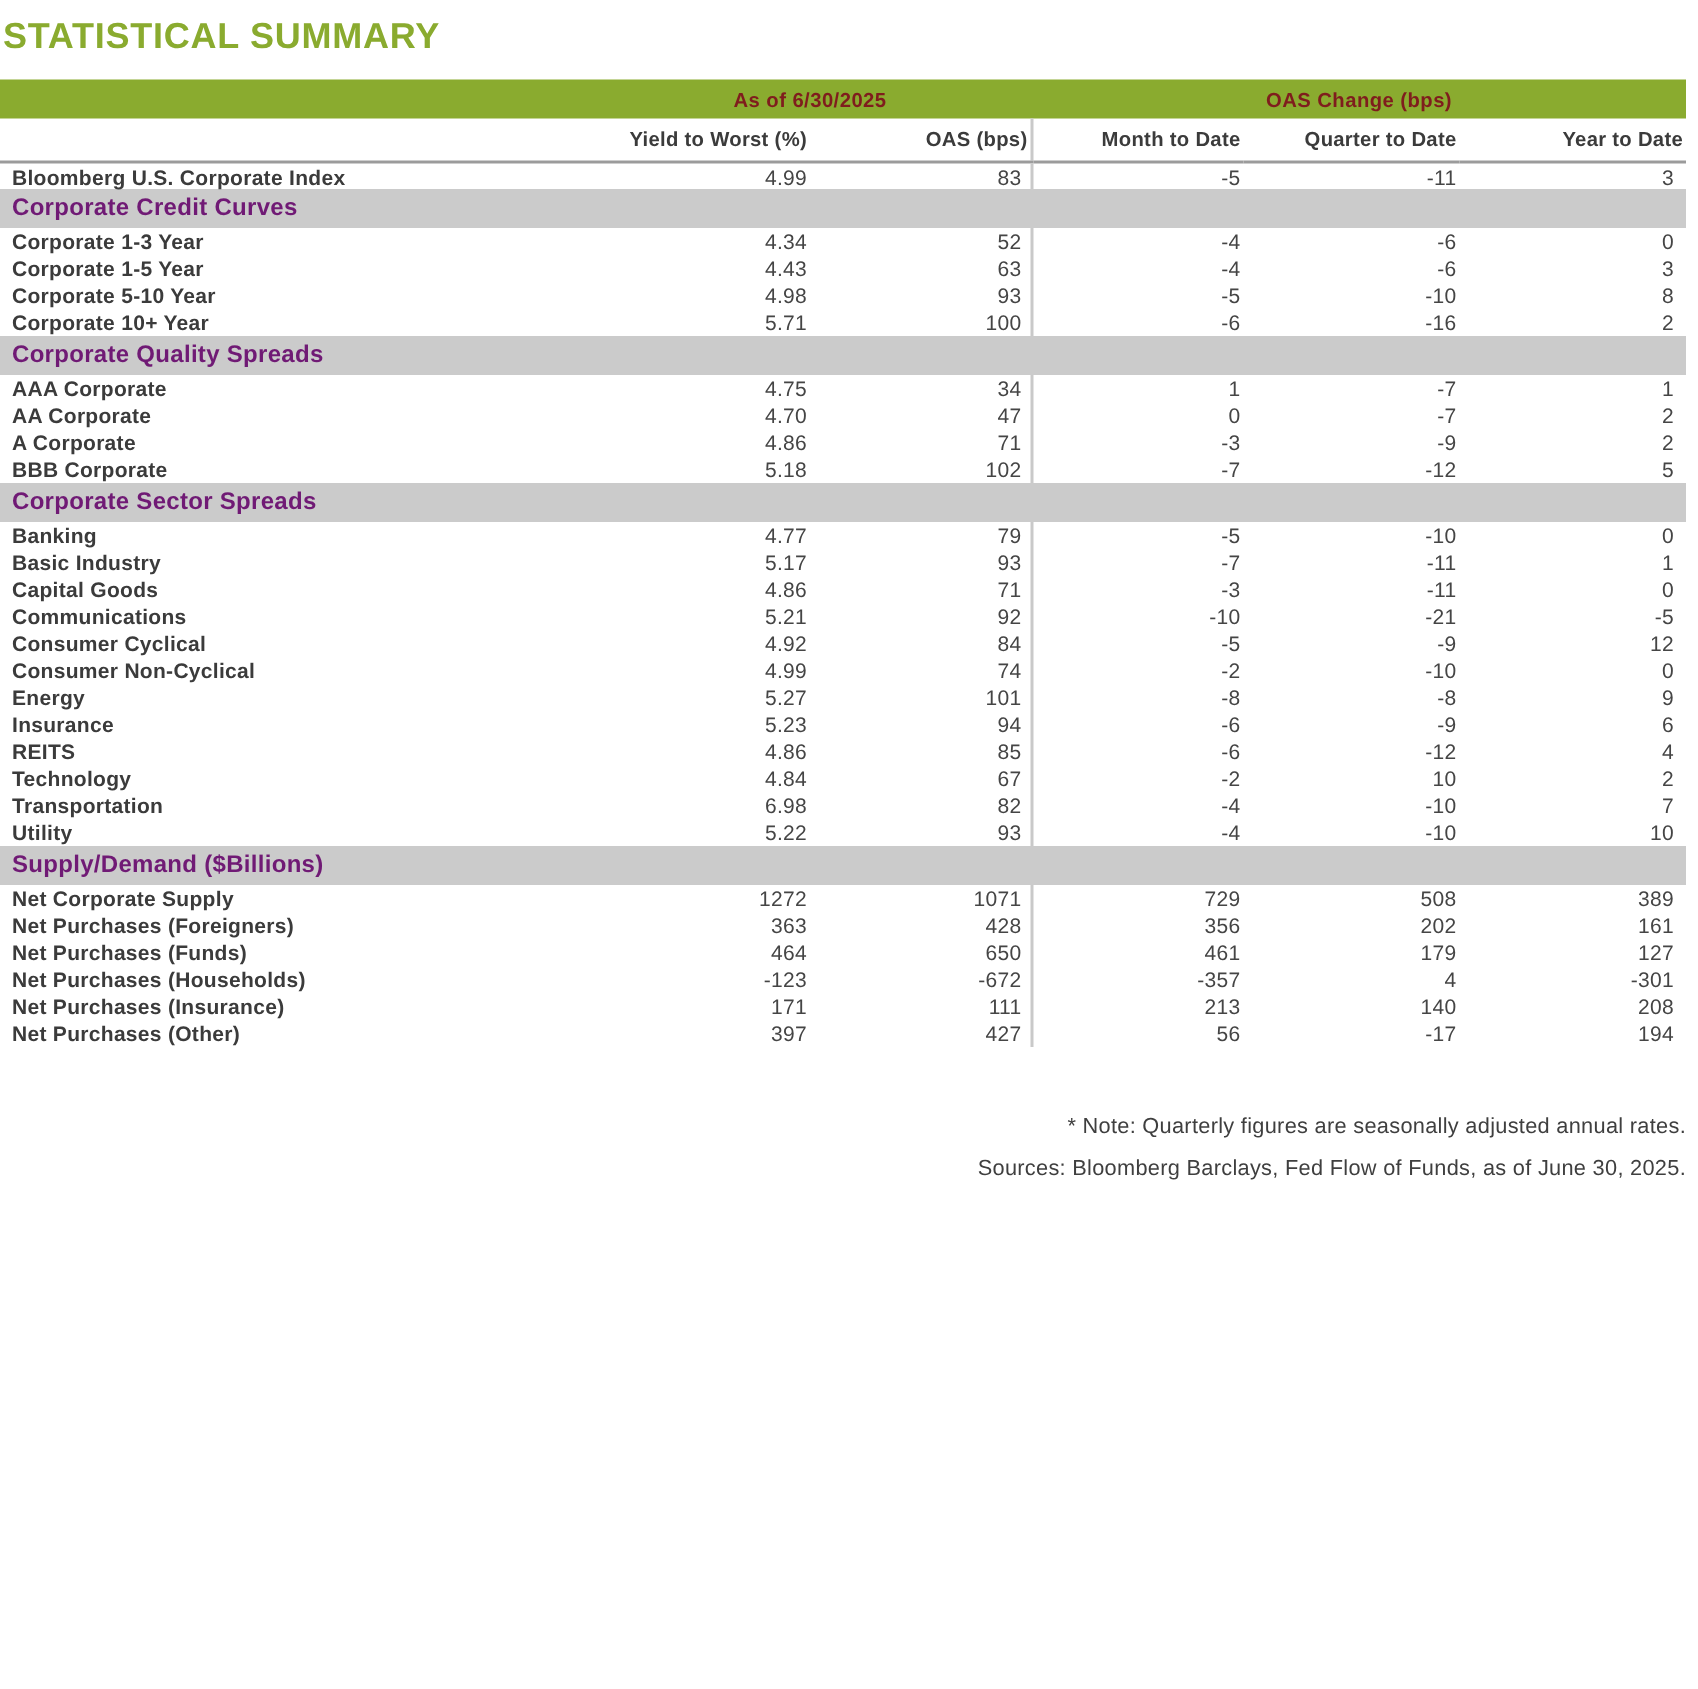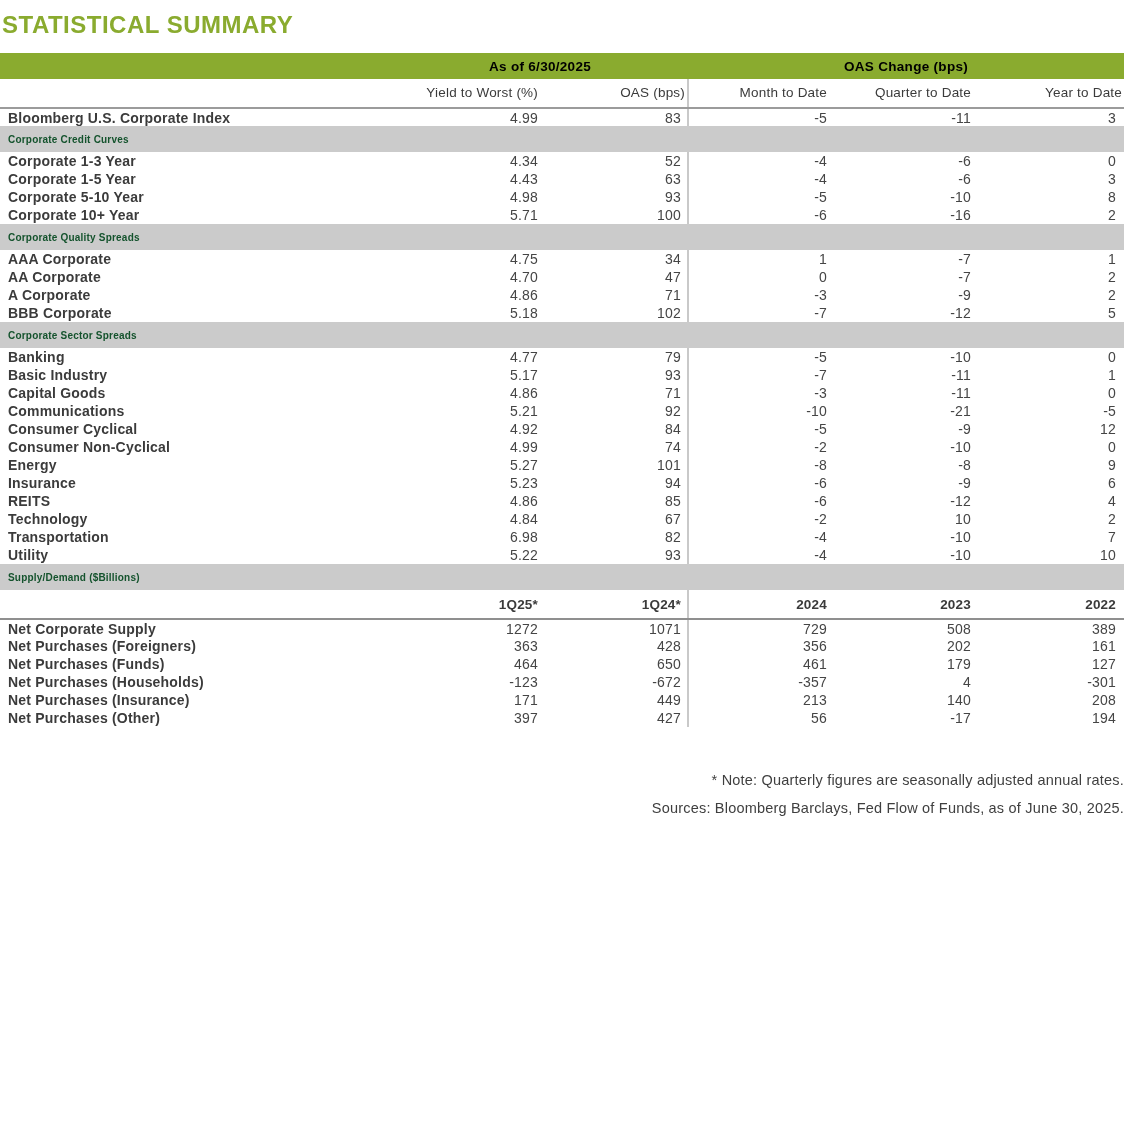--- a/index.html
+++ b/index.html
@@ -24,35 +24,35 @@
 
   table.summary {
     border-collapse: collapse;
     table-layout: fixed;
     width: 1124px;
   }
 
   
   tr.greenbar td {
     background: var(--accent-green, #8aab2f);
-    color: #000000;
+    color: #7f1d1d;
     font-weight: bold;
     font-size: 13.5px;
     letter-spacing: 0.3px;
     height: 26px;
     text-align: center;
     vertical-align: middle;
     padding: 0;
   }
 
   
   tr.colhead th {
     height: 29px;
     font-size: 13.5px;
-    font-weight: normal;
+    font-weight: bold;
     color: #3b3b3b;
     letter-spacing: 0.2px;
     text-align: right;
     vertical-align: middle;
     border-bottom: 2px solid #9b9b9b;
     padding: 0 2px 2px 0;
   }
   tr.colhead th.lbl { text-align: left; padding-left: 8px; }
 
   
@@ -76,22 +76,22 @@
   }
   td.c1, th.c1 { padding-right: 6px; }
   td.c4, th.c4 { padding-right: 8px; }
   .c2 { border-left: 2px solid #c9c9c9; margin-left: 43px; }
 
   
   tr.band-row td.band {
     background: var(--band-gray, #cbcbcb);
     height: 26px;
     font-weight: bold;
-    font-size: 10px;
-    color: #14532d;
+    font-size: 16px;
+    color: #701a75;
     letter-spacing: 0.2px;
     padding: 0 0 0 8px;
     vertical-align: middle;
   }
 
   
   tr.subhead-row { height: 29px; }
   tr.subhead-row td {
     border-bottom: 2px solid #8f8f8f;
     font-weight: bold;
@@ -314,28 +314,20 @@
           <td class="lbl">Utility</td>
           <td class="num c0">5.22</td>
           <td class="num c1">93</td>
           <td class="num c2">-4</td>
           <td class="num c3">-10</td>
           <td class="num c4">10</td>
         </tr>
         <tr class="band-row">
           <td class="band" colspan="6">Supply/Demand ($Billions)</td>
         </tr>
-        <tr class="subhead-row">
-          <td class="lbl"></td>
-          <td class="num c0">1Q25*</td>
-          <td class="num c1">1Q24*</td>
-          <td class="num c2">2024</td>
-          <td class="num c3">2023</td>
-          <td class="num c4">2022</td>
-        </tr>
         <tr class="data-row">
           <td class="lbl">Net Corporate Supply</td>
           <td class="num c0">1272</td>
           <td class="num c1">1071</td>
           <td class="num c2">729</td>
           <td class="num c3">508</td>
           <td class="num c4">389</td>
         </tr>
         <tr class="data-row">
           <td class="lbl">Net Purchases (Foreigners)</td>
@@ -357,21 +349,21 @@
           <td class="lbl">Net Purchases (Households)</td>
           <td class="num c0">-123</td>
           <td class="num c1">-672</td>
           <td class="num c2">-357</td>
           <td class="num c3">4</td>
           <td class="num c4">-301</td>
         </tr>
         <tr class="data-row">
           <td class="lbl">Net Purchases (Insurance)</td>
           <td class="num c0">171</td>
-          <td class="num c1">449</td>
+          <td class="num c1">111</td>
           <td class="num c2">213</td>
           <td class="num c3">140</td>
           <td class="num c4">208</td>
         </tr>
         <tr class="data-row">
           <td class="lbl">Net Purchases (Other)</td>
           <td class="num c0">397</td>
           <td class="num c1">427</td>
           <td class="num c2">56</td>
           <td class="num c3">-17</td>

